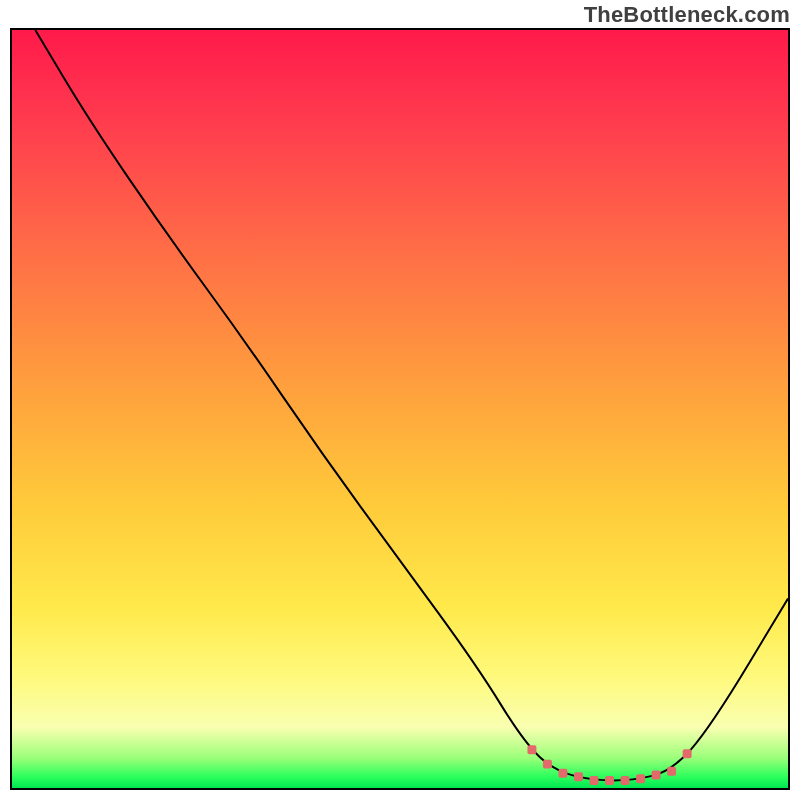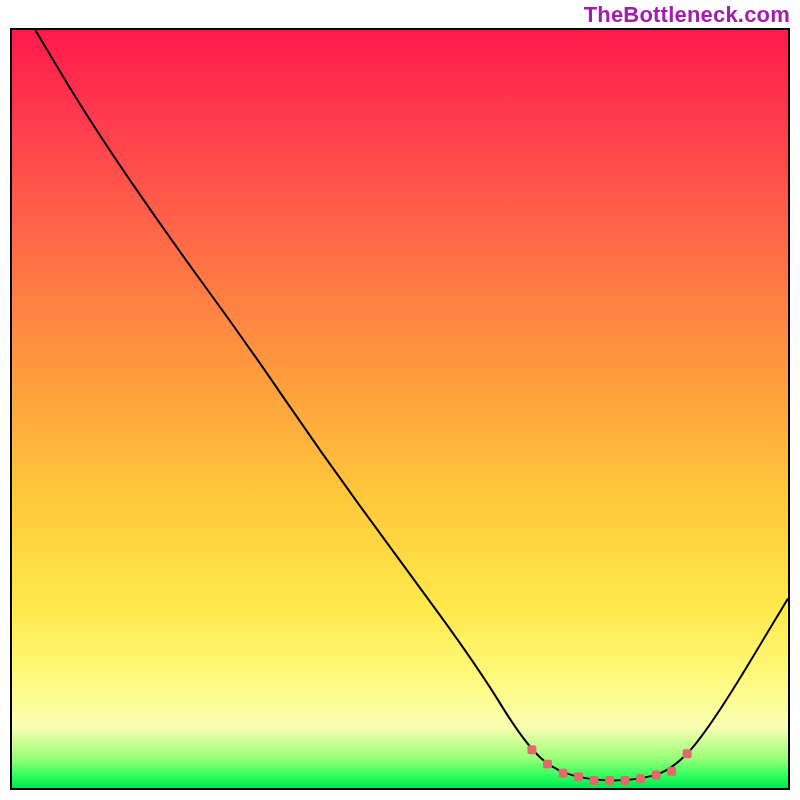--- a/index.html
+++ b/index.html
@@ -15,21 +15,21 @@
     position: relative;
     width: 800px;
     height: 800px;
   }
   .watermark {
     position: absolute;
     top: 2px;
     right: 10px;
     font-size: 22px;
     font-weight: 600;
-    color: #a21caf;
+    color: #404040;
     letter-spacing: 0.2px;
     user-select: none;
   }
   .plot-box {
     position: absolute;
     left: 10px;
     top: 28px;
     width: 780px;
     height: 762px;
     border: 2px solid #000;

